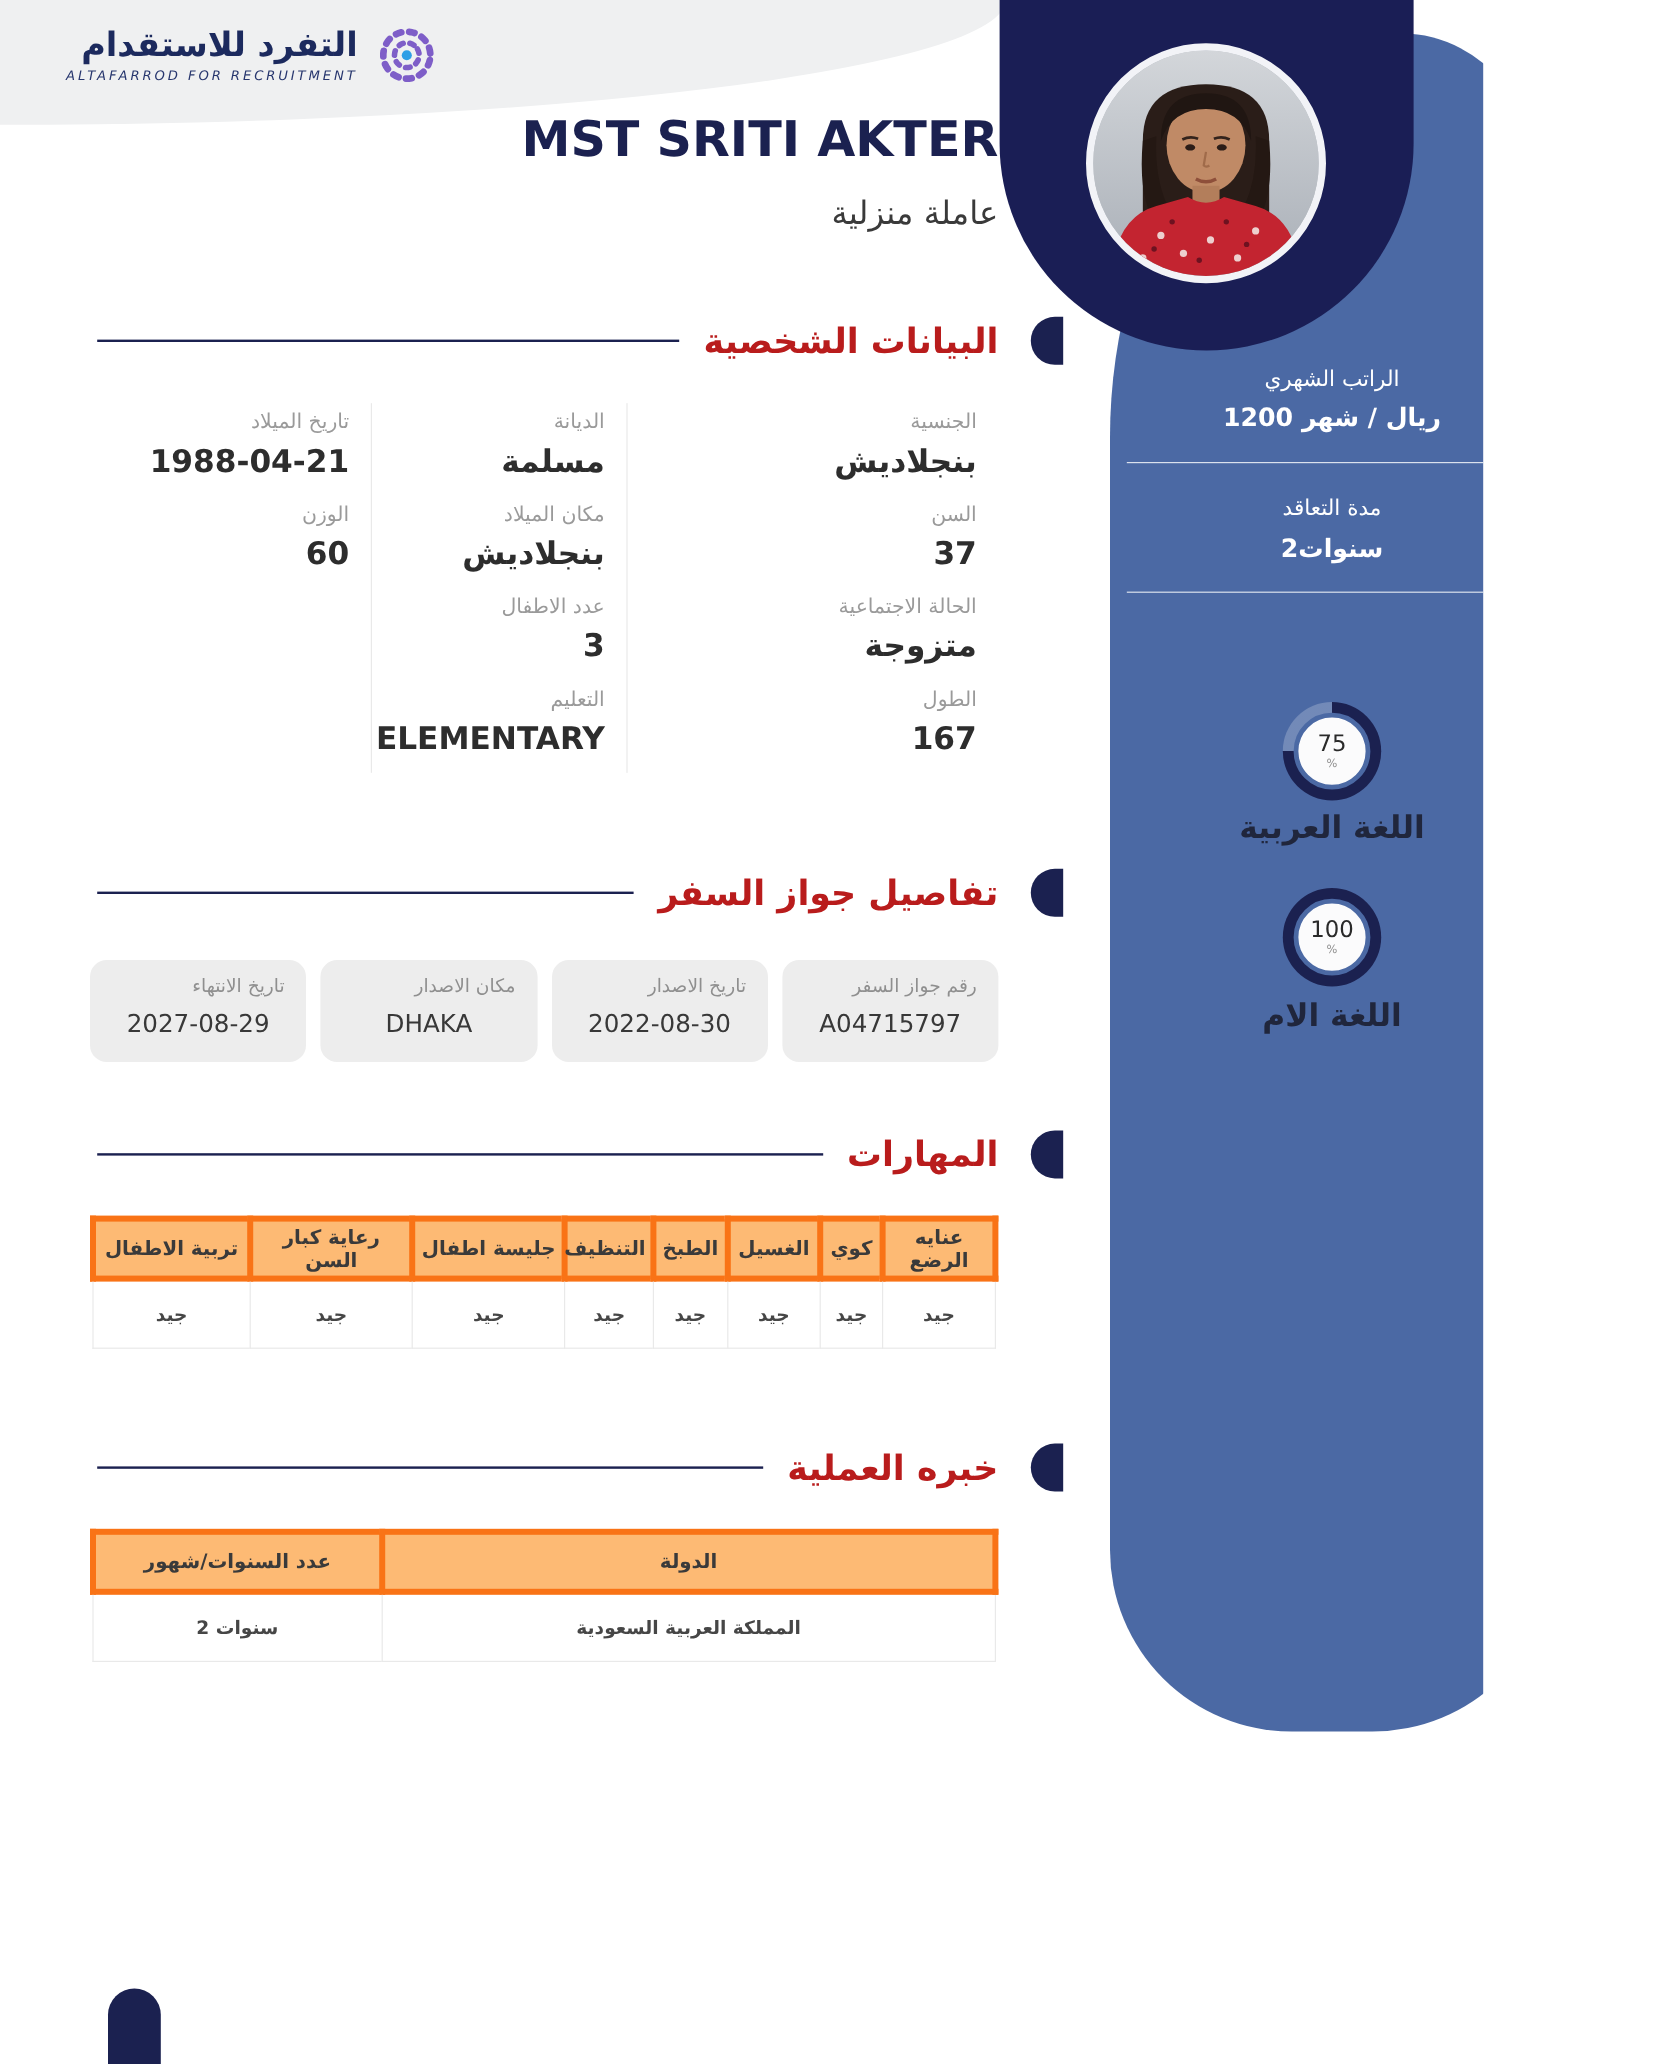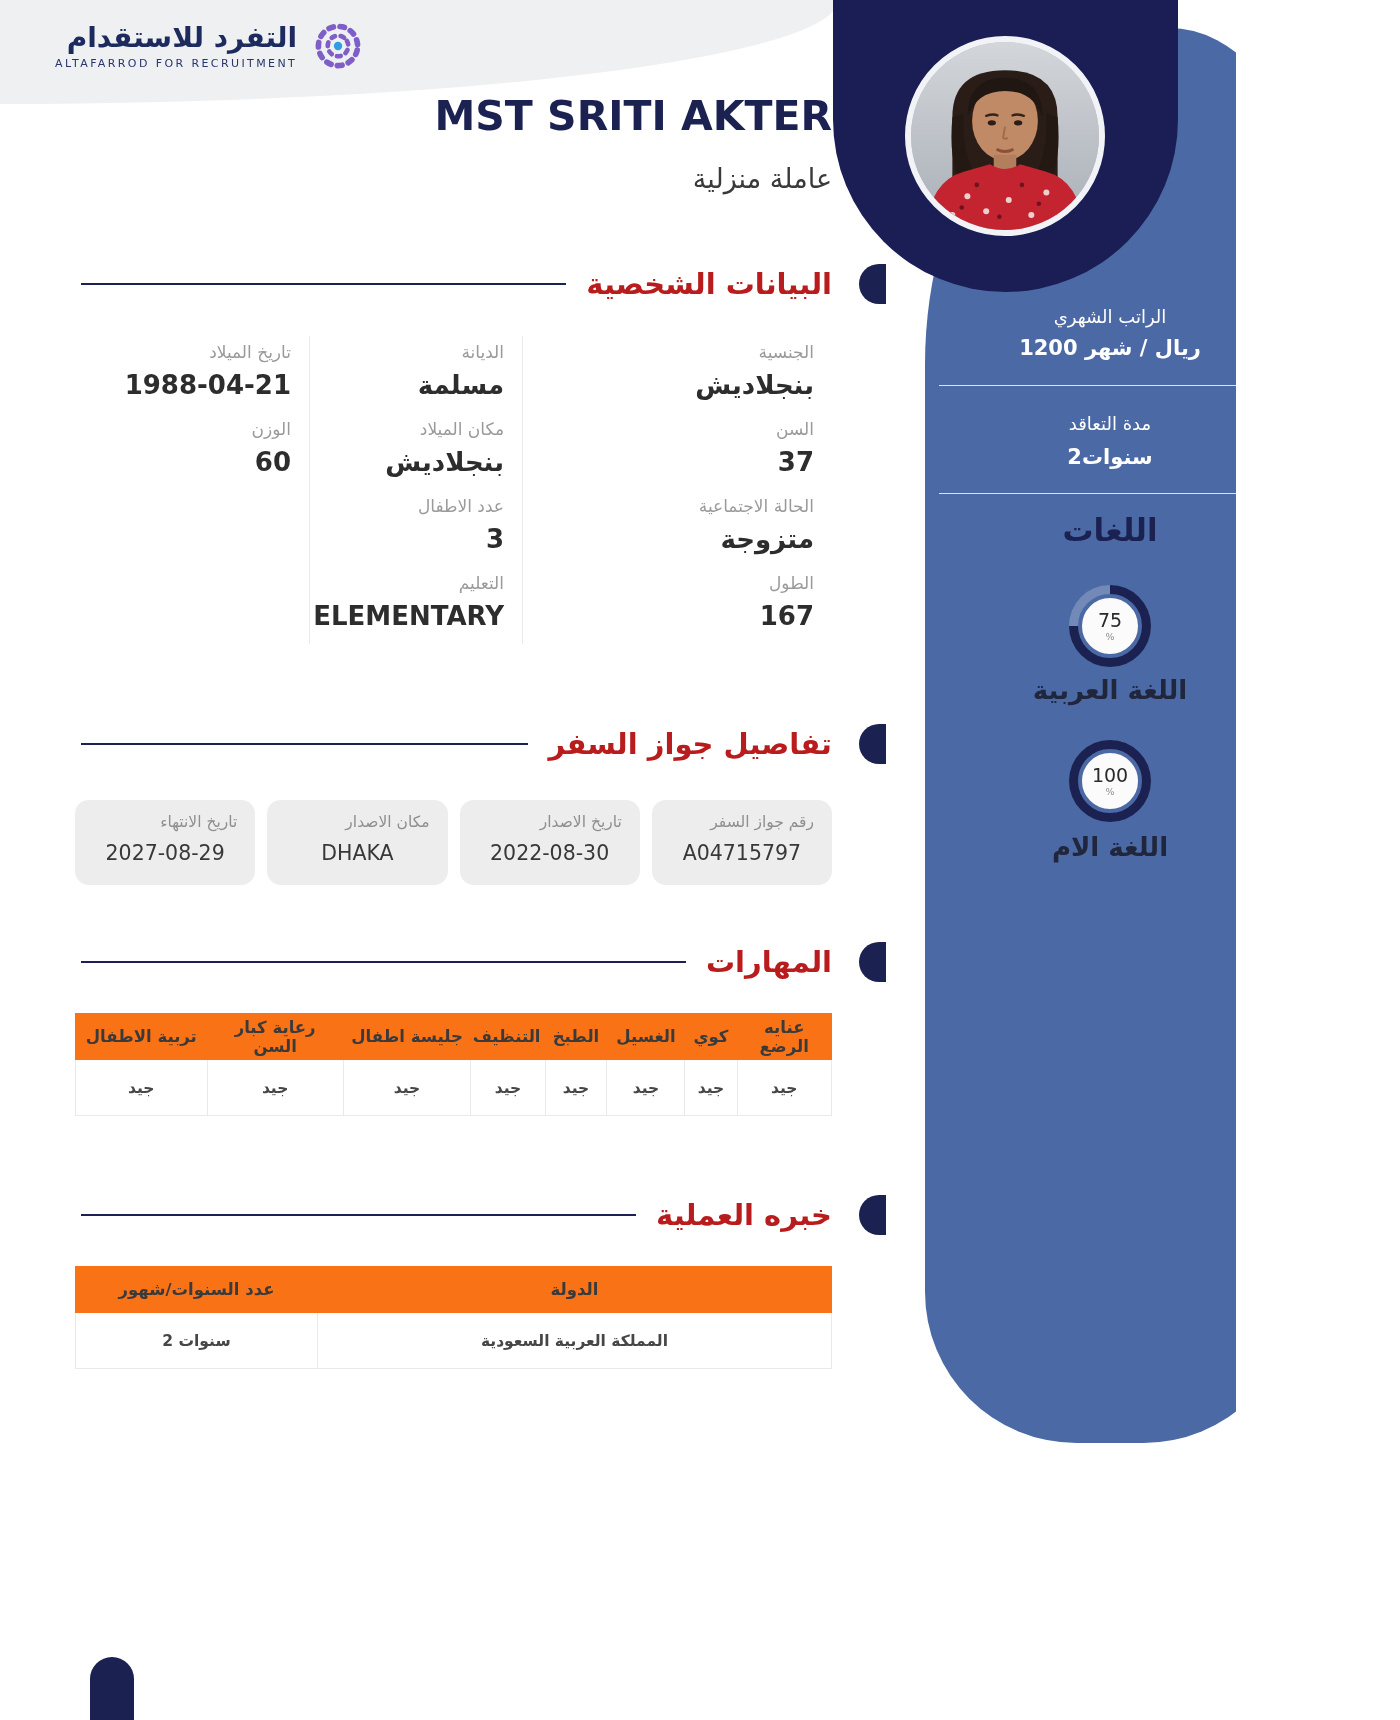--- a/index.html
+++ b/index.html
@@ -9,21 +9,21 @@
   
   .top-arc{position:absolute;left:0;top:0;width:838px;height:104px;background:#eff0f1;
            border-bottom-right-radius:100% 100%;z-index:1;}
 
   
   .brand{position:absolute;left:55px;top:6px;height:80px;display:flex;align-items:center;
          gap:13px;direction:rtl;z-index:3;}
   .brand-mark{width:56px;height:56px;flex:0 0 auto;}
   .brand-text{text-align:right;}
   .brand-ar{font-size:28px;font-weight:bold;color:#1c2a5e;line-height:1.15;}
-  .brand-en{font-size:11px;letter-spacing:2.4px;color:#27366e;margin-top:3px;font-weight:500;}
+  .brand-en{font-size:11px;letter-spacing:2.4px;color:#27366e;margin-top:3px;font-weight:500;font-style:italic;}
 
   
   .blue-panel{position:absolute;left:925px;top:28px;width:370px;height:1415px;background:#4b69a4;
               border-radius:290px 150px 180px 180px / 400px 190px 180px 180px;z-index:1;}
   .navy-cap{position:absolute;left:833px;top:0;width:345px;height:292px;background:#1a1e55;
             border-radius:0 0 174px 174px;z-index:2;}
   .photo-wrap{position:absolute;left:905px;top:36px;width:200px;height:200px;border-radius:50%;
               border:6px solid #f2f3f7;overflow:hidden;z-index:3;box-sizing:border-box;background:#b9bec5;}
   .photo-wrap svg{width:100%;height:100%;display:block;}
 
@@ -63,22 +63,22 @@
   .p-value{margin-top:9px;font-size:26px;font-weight:bold;color:#2d2d2d;line-height:1.15;}
 
   
   .cards{margin-top:34px;display:flex;gap:12px;}
   .card{flex:1;height:85px;background:#ededed;border-radius:14px;box-sizing:border-box;padding-top:13px;}
   .card-label{font-size:15.5px;color:#8f8f8f;text-align:right;padding-right:18px;}
   .card-value{margin-top:10px;font-size:20.5px;color:#383838;text-align:center;font-weight:500;}
 
   
   .tbl{margin-top:29px;width:100%;border-collapse:collapse;table-layout:fixed;}
-  .tbl th{background:#f97316;font-size:16.5px;font-weight:600;color:#3a3a3a;height:45px;
-          border:1px solid #f97316;text-align:center;padding:0 4px;}
+  .tbl th{background:#fdba74;font-size:16.5px;font-weight:600;color:#3a3a3a;height:45px;
+          border:5px solid #f97316;text-align:center;padding:0 4px;}
   .tbl td{height:55px;font-size:15.5px;font-weight:600;color:#464646;border:1px solid #e9e9e9;
           text-align:center;background:#fff;padding:0 4px;}
 
   .bottom-tab{position:absolute;left:90px;top:1657px;width:44px;height:63px;background:#1b2150;
               border-radius:22px 22px 0 0;z-index:2;}
 </style>
 </head>
 <body>
 
 <div class="page">
@@ -143,21 +143,20 @@
   </div>
 
   <div class="side-content">
     <div class="side-abs s-label" style="top:278px;">الراتب الشهري</div>
     <div class="side-abs s-value" style="top:308px;"><span dir="ltr">1200 ريال / شهر</span></div>
     <div class="sep" style="top:357px;"></div>
     <div class="side-abs s-label" style="top:385px;">مدة التعاقد</div>
     <div class="side-abs s-value" style="top:417px;"><span dir="ltr">2سنوات</span></div>
     <div class="sep" style="top:465px;"></div>
 
-    <div class="side-abs lang-title" style="top:484px;">اللغات</div>
 
     <div class="ring" style="top: 557px; --p: 75;">
       <div class="ring-core">
         <span class="pct">75</span>
         <span class="unit">%</span>
       </div>
     </div>
     <div class="side-abs lang-name" style="top:647px;">اللغة العربية</div>
 
     <div class="ring" style="top: 712px; --p: 100;">

